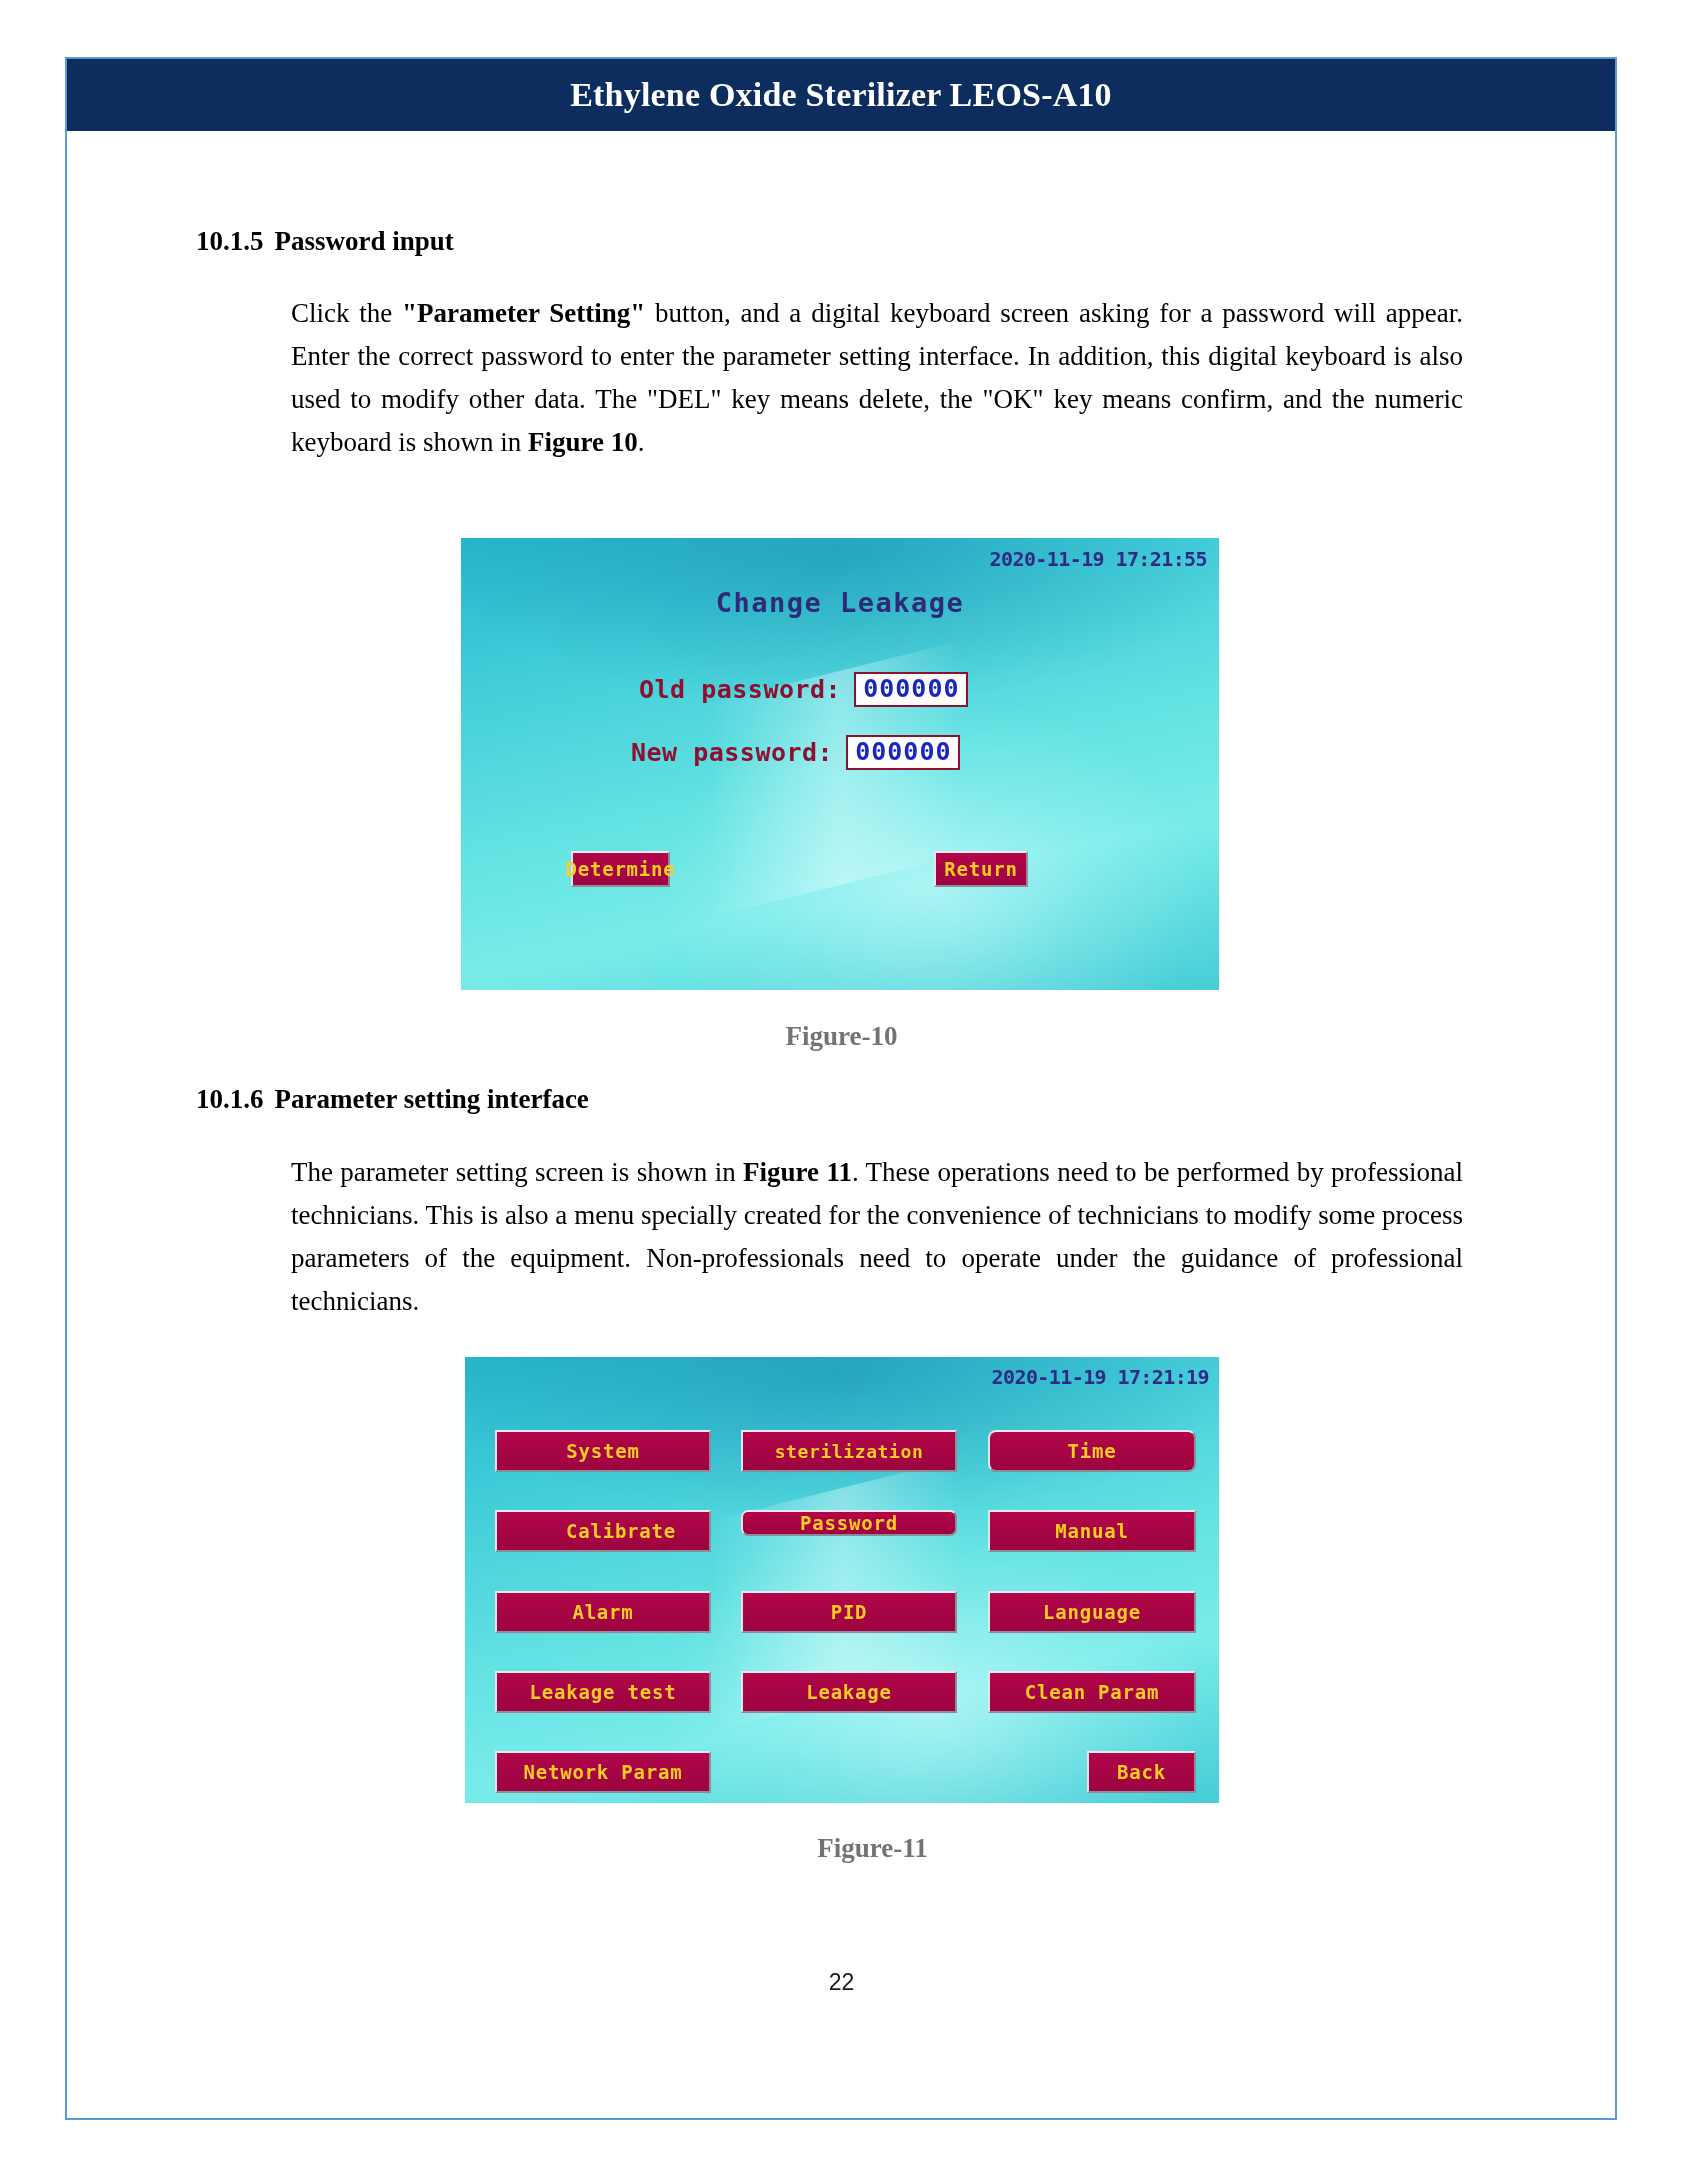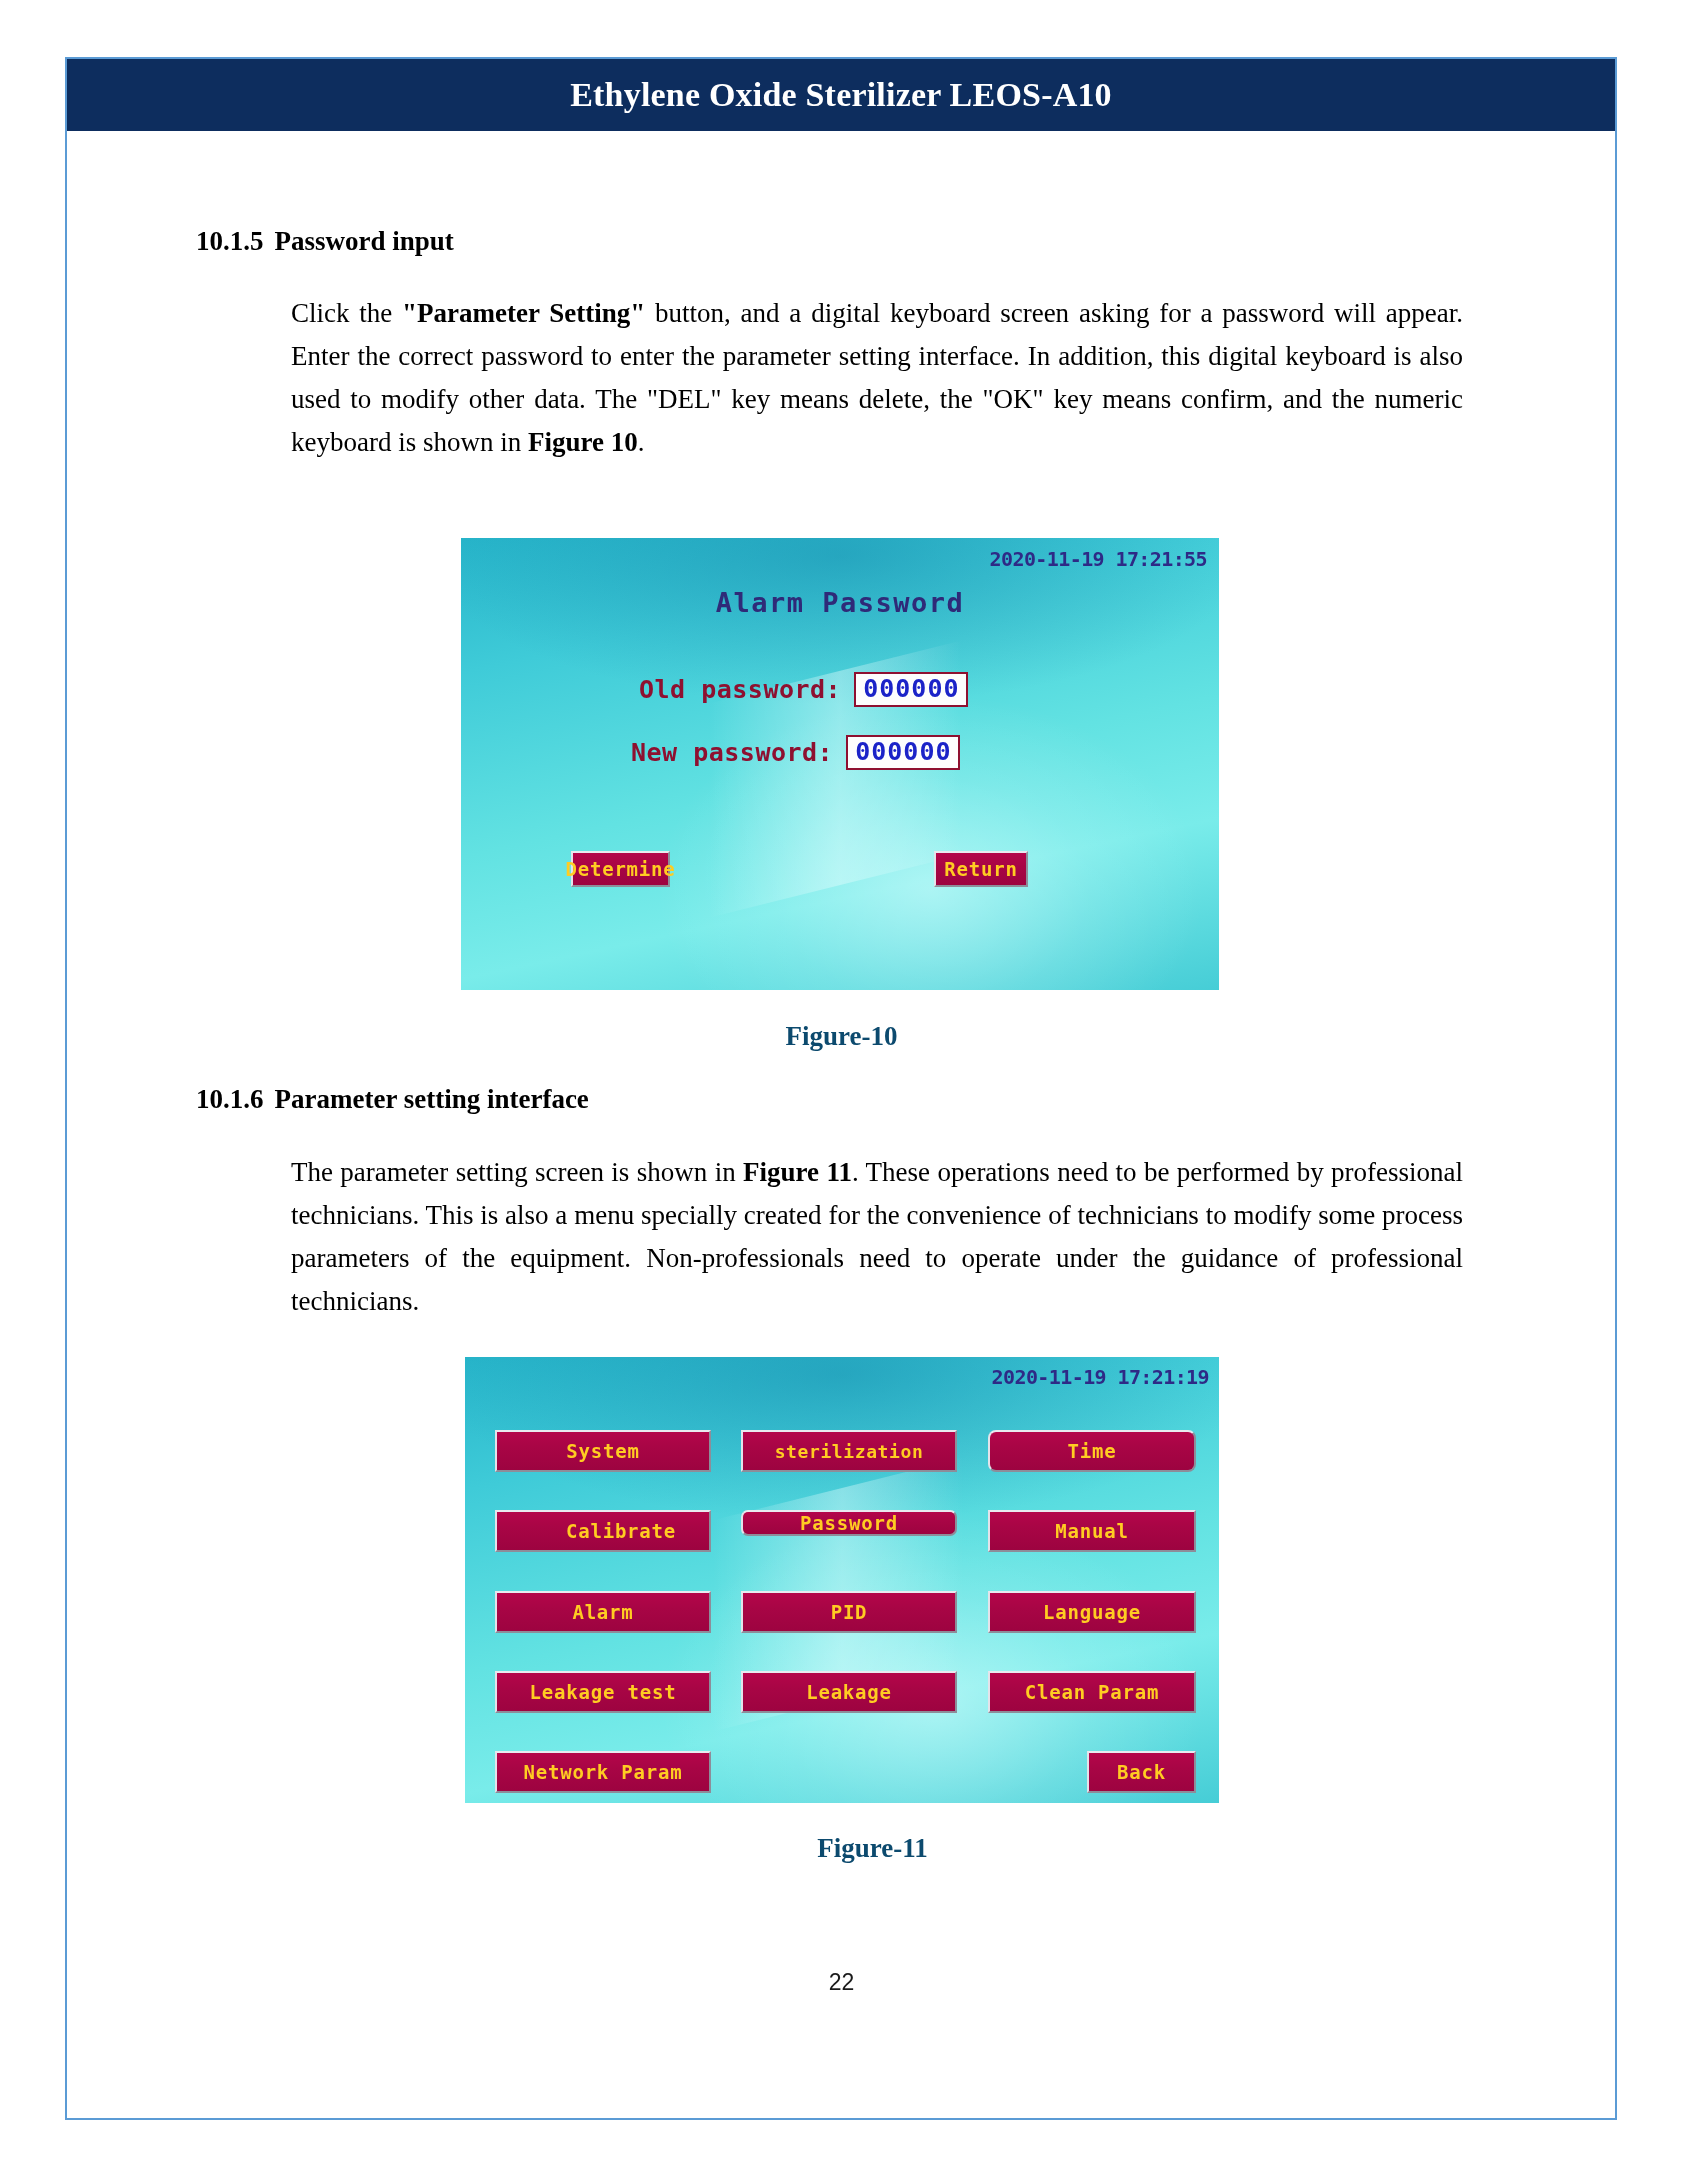--- a/index.html
+++ b/index.html
@@ -80,21 +80,21 @@
   .body-para b { font-weight: bold; }
 
   .figure-caption {
     position: absolute;
     left: 0;
     width: 1683px;
     text-align: center;
     font-family: "Liberation Serif", serif;
     font-weight: bold;
     font-size: 27px;
-    color: #0c4a6e;
+    color: #737373;
   }
 
   .page-number {
     position: absolute;
     left: 0;
     top: 1969px;
     width: 1683px;
     text-align: center;
     font-family: "Liberation Sans", sans-serif;
     font-size: 23px;
@@ -206,21 +206,21 @@
 <div class="content">
 
   <div class="section-heading" style="top:94px;">
     <span class="num">10.1.5</span><span>Password input</span>
   </div>
 
   <div class="body-para" style="top:160px;">Click the <b>"Parameter Setting"</b> button, and a digital keyboard screen asking for a password will appear. Enter the correct password to enter the parameter setting interface. In addition, this digital keyboard is also used to modify other data. The "DEL" key means delete, the "OK" key means confirm, and the numeric keyboard is shown in <b>Figure 10</b>.</div>
 
   <div class="hmi" style="left:461px; top:406px; width:758px; height:452px;">
     <div class="hmi-timestamp" style="right:12px; top:9px;">2020-11-19 17:21:55</div>
-    <div class="hmi-screen-title" style="left:0; right:0; top:49px; text-align:center;">Alarm Password</div>
+    <div class="hmi-screen-title" style="left:0; right:0; top:49px; text-align:center;">Change Leakage</div>
 
     <div class="pw-row" style="left:178px; top:134px;">
       <span class="pw-label">Old password:</span>
       <span class="pw-box">000000</span>
     </div>
 
     <div class="pw-row" style="left:170px; top:197px;">
       <span class="pw-label">New password:</span>
       <span class="pw-box">000000</span>
     </div>

